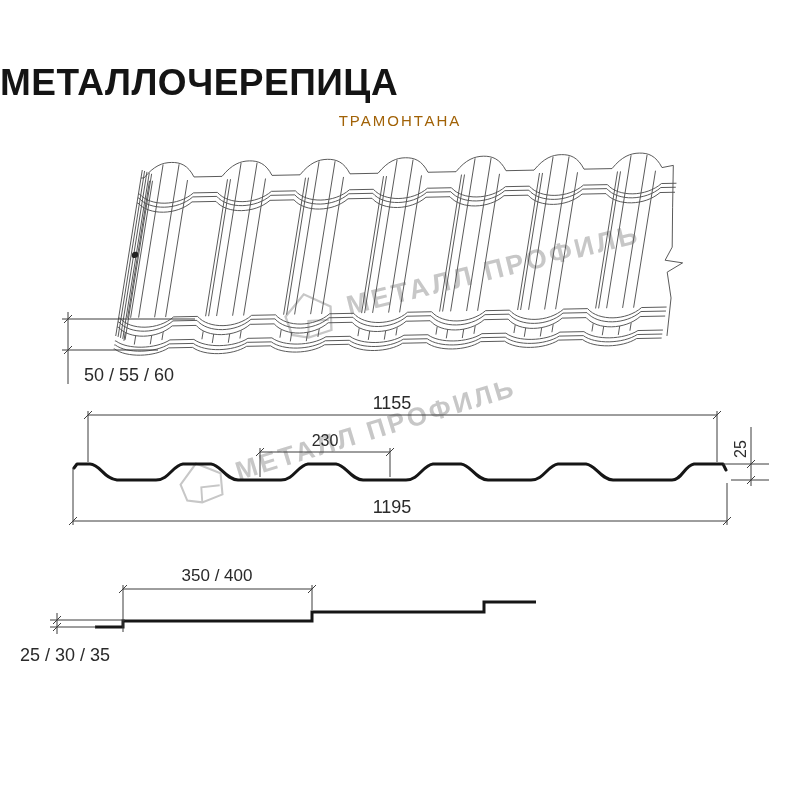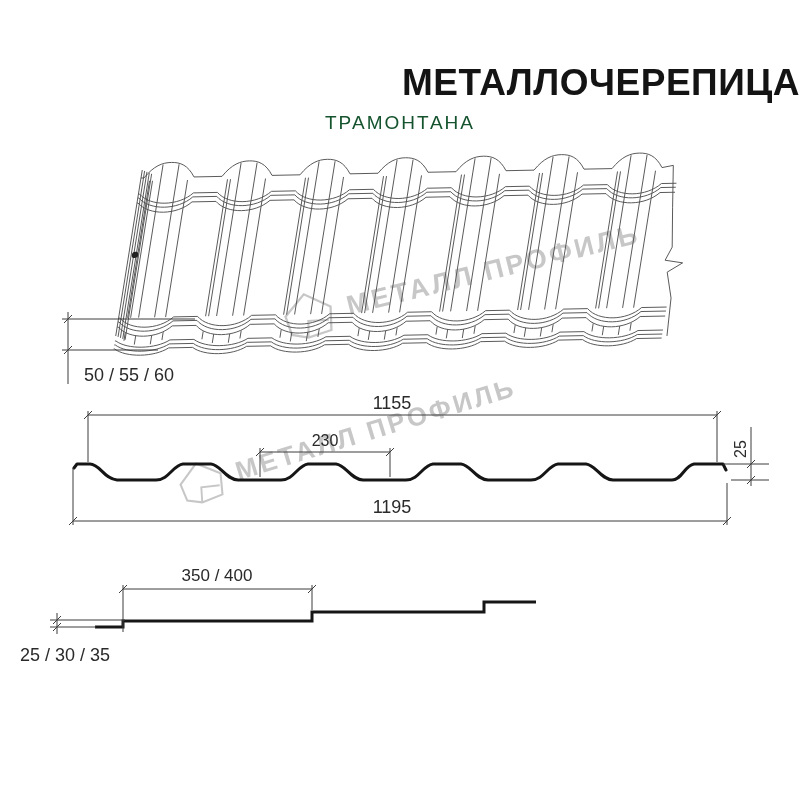--- a/index.html
+++ b/index.html
@@ -1,21 +1,21 @@
 <!DOCTYPE html>
 <html><head>
 <meta charset="utf-8">
 <style>
   html,body{margin:0;padding:0;background:#fff;}
   .canvas{position:relative;width:800px;height:800px;background:#ffffff;overflow:hidden;
           font-family:"Liberation Sans",sans-serif;}
-  .title{position:absolute;top:62px;left:0;width:800px;text-align:right;
+  .title{position:absolute;top:62px;left:0;width:800px;text-align:left;
          font-size:37px;font-weight:800;letter-spacing:0.5px;color:#141414;}
   .subtitle{position:absolute;top:112px;left:0;width:800px;text-align:center;
-            font-size:19px;font-weight:500;letter-spacing:2px;color:#14532d;}
+            font-size:15px;font-weight:500;letter-spacing:2px;color:#a16207;}
   .wm{position:absolute;display:flex;align-items:center;gap:11px;
       color:#c7c7c7;font-weight:700;white-space:nowrap;z-index:1;}
   .wm .wm-text{letter-spacing:3px;}
   .wm1{left:280px;top:298px;transform:rotate(-14deg);transform-origin:0 50%;font-size:27px;}
   .wm2{left:176px;top:468px;transform:rotate(-17deg);transform-origin:0 50%;font-size:26px;}
   svg.linework{position:absolute;left:0;top:0;z-index:2;
                font-family:"Liberation Sans",sans-serif;}
   .thin{fill:none;stroke:#4f4f4f;stroke-width:0.9;}
   .dim{fill:none;stroke:#3d3d3d;stroke-width:1;}
   .thick{fill:none;stroke:#161616;stroke-width:3;stroke-linecap:round;stroke-linejoin:round;}

